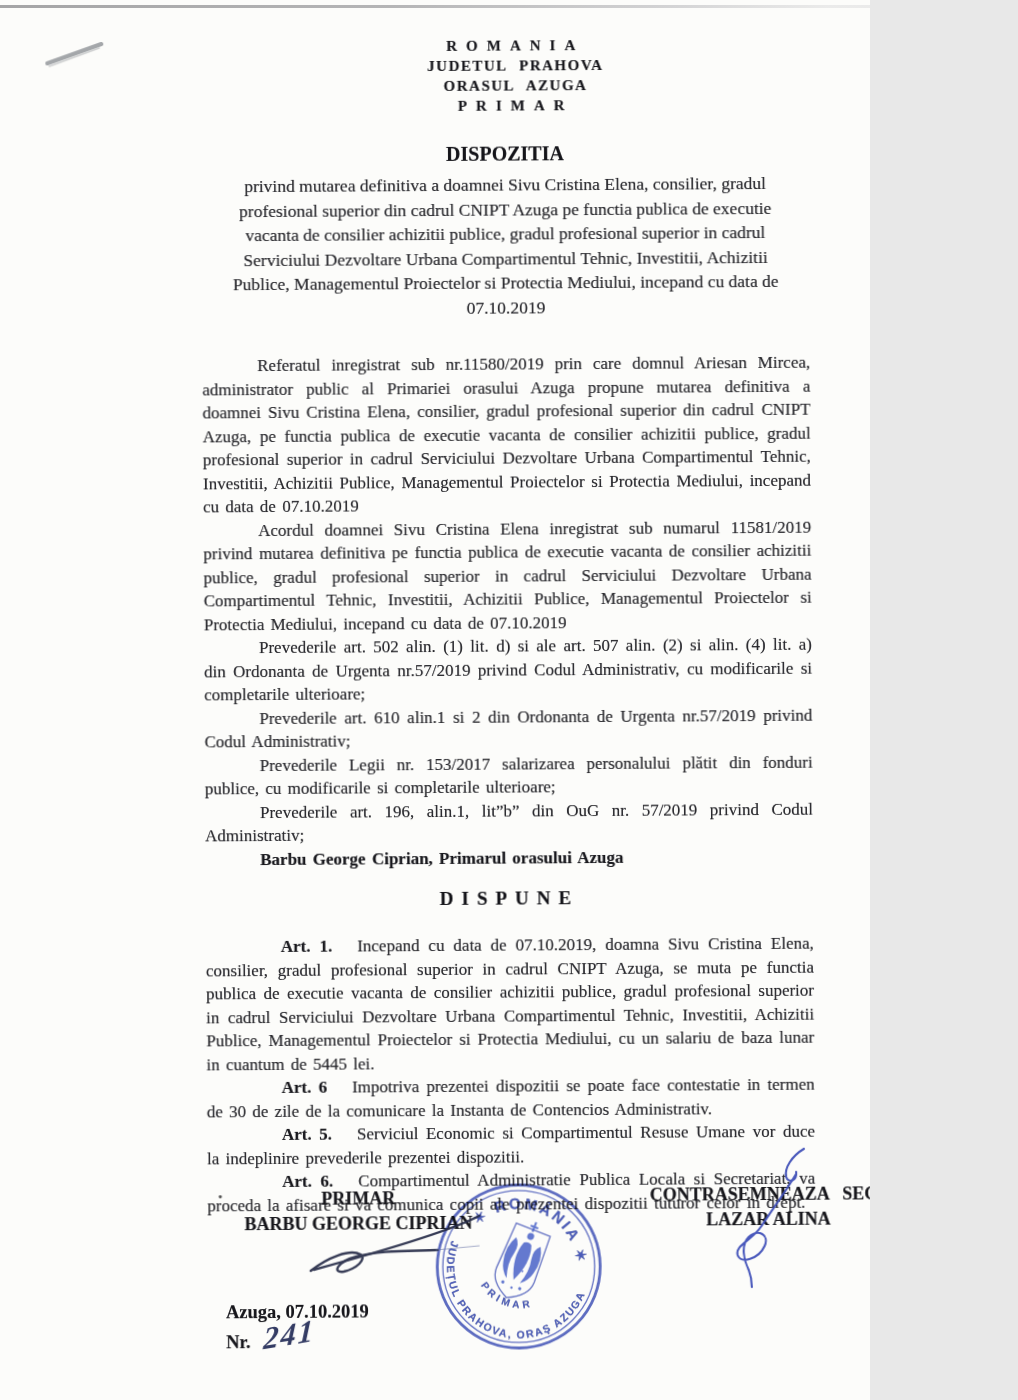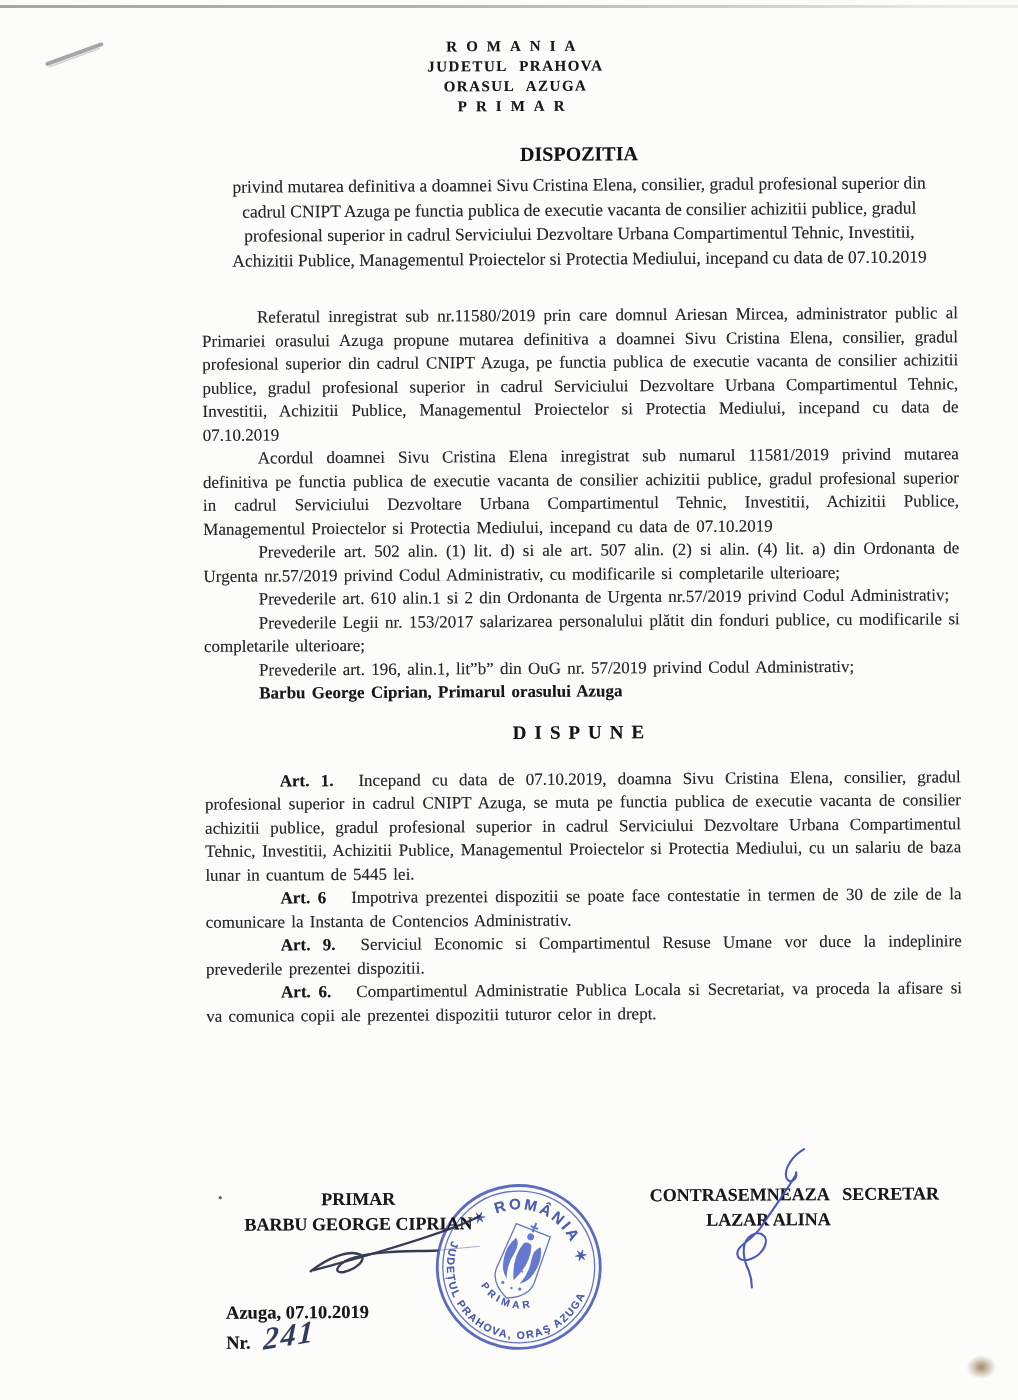--- a/index.html
+++ b/index.html
@@ -1,18 +1,18 @@
 <!DOCTYPE html>
 <html><head>
 <meta charset="utf-8">
 <style>
   html,body{margin:0;padding:0;background:#e8e8e8;}
   .page{
     position:relative;
-    width:1018px;height:1400px;
+    width:870px;height:1400px;
     background:#fcfcfa;
     overflow:hidden;
     font-family:"Liberation Serif","DejaVu Serif",serif;
     color:#26262b;
   }
   .scan-top-edge{
     position:absolute;top:5px;left:0;width:100%;height:3px;
     background:linear-gradient(90deg,#8f8f91 0%,#a3a3a5 45%,#c6c6c8 75%,#e6e6e6 95%);
     opacity:.8;
   }
@@ -92,21 +92,21 @@
       <p>Prevederile Legii nr. 153/2017 salarizarea personalului plătit din fonduri publice, cu modificarile si completarile ulterioare;</p>
       <p>Prevederile art. 196, alin.1, lit”b” din OuG nr. 57/2019 privind Codul Administrativ;</p>
       <p class="issuer">Barbu George Ciprian, Primarul orasului Azuga</p>
     </div>
 
     <div class="order-heading">DISPUNE</div>
 
     <div class="articles">
       <p><span class="art-label">Art. 1.</span><span>Incepand cu data de 07.10.2019, doamna Sivu Cristina Elena, consilier, gradul profesional superior in cadrul CNIPT Azuga, se muta pe functia publica de executie vacanta de consilier achizitii publice, gradul profesional superior in cadrul Serviciului Dezvoltare Urbana Compartimentul Tehnic, Investitii, Achizitii Publice, Managementul Proiectelor si Protectia Mediului, cu un salariu de baza lunar in cuantum de 5445 lei.</span></p>
       <p><span class="art-label">Art. 6</span><span>Impotriva prezentei dispozitii se poate face contestatie in termen de 30 de zile de la comunicare la Instanta de Contencios Administrativ.</span></p>
-      <p><span class="art-label">Art. 9.</span><span>Serviciul Economic si Compartimentul Resuse Umane vor duce la indeplinire prevederile prezentei dispozitii.</span></p>
+      <p><span class="art-label">Art. 5.</span><span>Serviciul Economic si Compartimentul Resuse Umane vor duce la indeplinire prevederile prezentei dispozitii.</span></p>
       <p><span class="art-label">Art. 6.</span><span>Compartimentul Administratie Publica Locala si Secretariat, va proceda la afisare si va comunica copii ale prezentei dispozitii tuturor celor in drept.</span></p>
     </div>
 
     <div class="sig-left">
       <div>PRIMAR</div>
       <div>BARBU GEORGE CIPRIAN</div>
     </div>
 
     <div class="sig-right">
       <div class="sig-title">CONTRASEMNEAZA SECRETAR</div>

